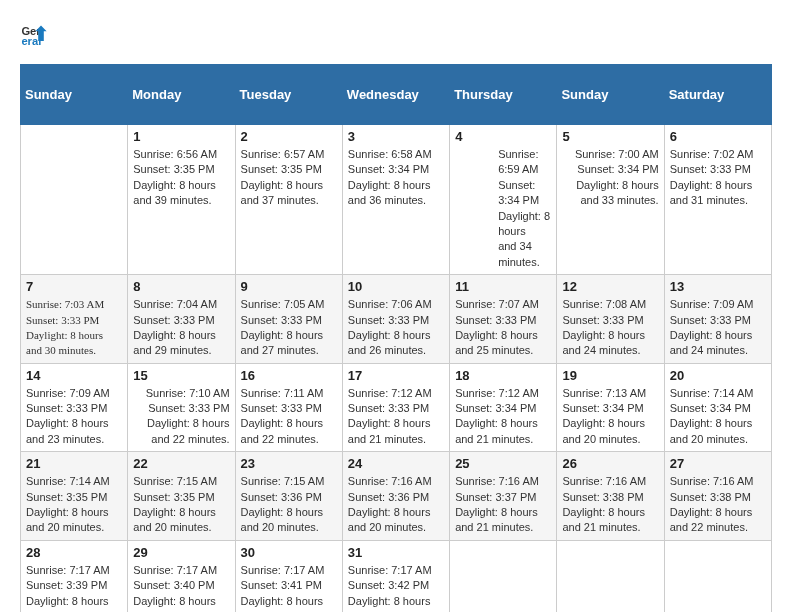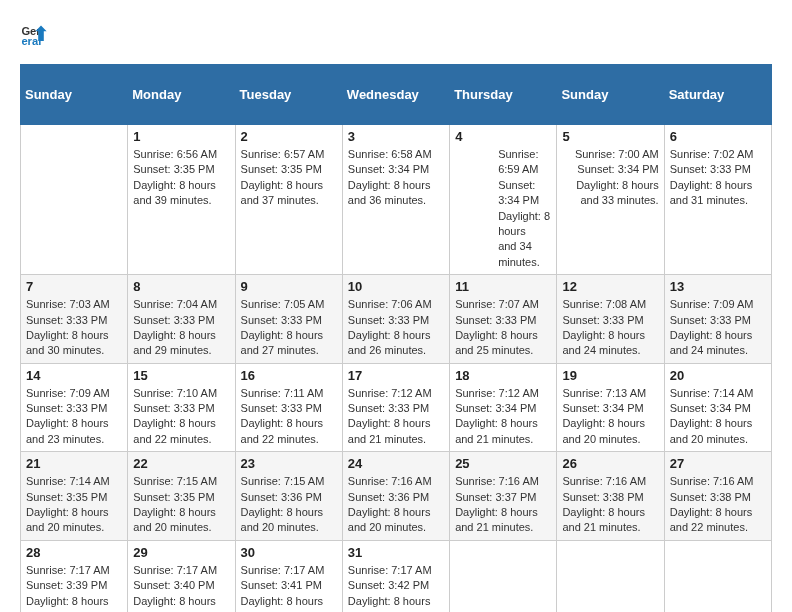--- a/index.html
+++ b/index.html
@@ -166,21 +166,21 @@
           <div class="day-number">6</div>
           <div class="day-info" style="white-space: pre-line;">Sunrise: 7:02 AM
 Sunset: 3:33 PM
 Daylight: 8 hours
 and 31 minutes.</div>
         </td>
       </tr>
       <tr>
         <td>
           <div class="day-number">7</div>
-          <div class="day-info" style="white-space: pre-line;">Sunrise: 7:03 AM
+          <div class="day-info" style="white-space: pre-line; font-family: Liberation Serif, serif;">Sunrise: 7:03 AM
 Sunset: 3:33 PM
 Daylight: 8 hours
 and 30 minutes.</div>
         </td>
         <td>
           <div class="day-number">8</div>
           <div class="day-info" style="white-space: pre-line;">Sunrise: 7:04 AM
 Sunset: 3:33 PM
 Daylight: 8 hours
 and 29 minutes.</div>
@@ -224,21 +224,21 @@
       <tr>
         <td>
           <div class="day-number">14</div>
           <div class="day-info" style="white-space: pre-line;">Sunrise: 7:09 AM
 Sunset: 3:33 PM
 Daylight: 8 hours
 and 23 minutes.</div>
         </td>
         <td>
           <div class="day-number">15</div>
-          <div class="day-info" style="white-space: pre-line;">Sunrise: 7:10 AM
+          <div class="day-info" style="white-space: pre-line; text-align: right;">Sunrise: 7:10 AM
 Sunset: 3:33 PM
 Daylight: 8 hours
 and 22 minutes.</div>
         </td>
         <td>
           <div class="day-number">16</div>
           <div class="day-info" style="white-space: pre-line;">Sunrise: 7:11 AM
 Sunset: 3:33 PM
 Daylight: 8 hours
 and 22 minutes.</div>

